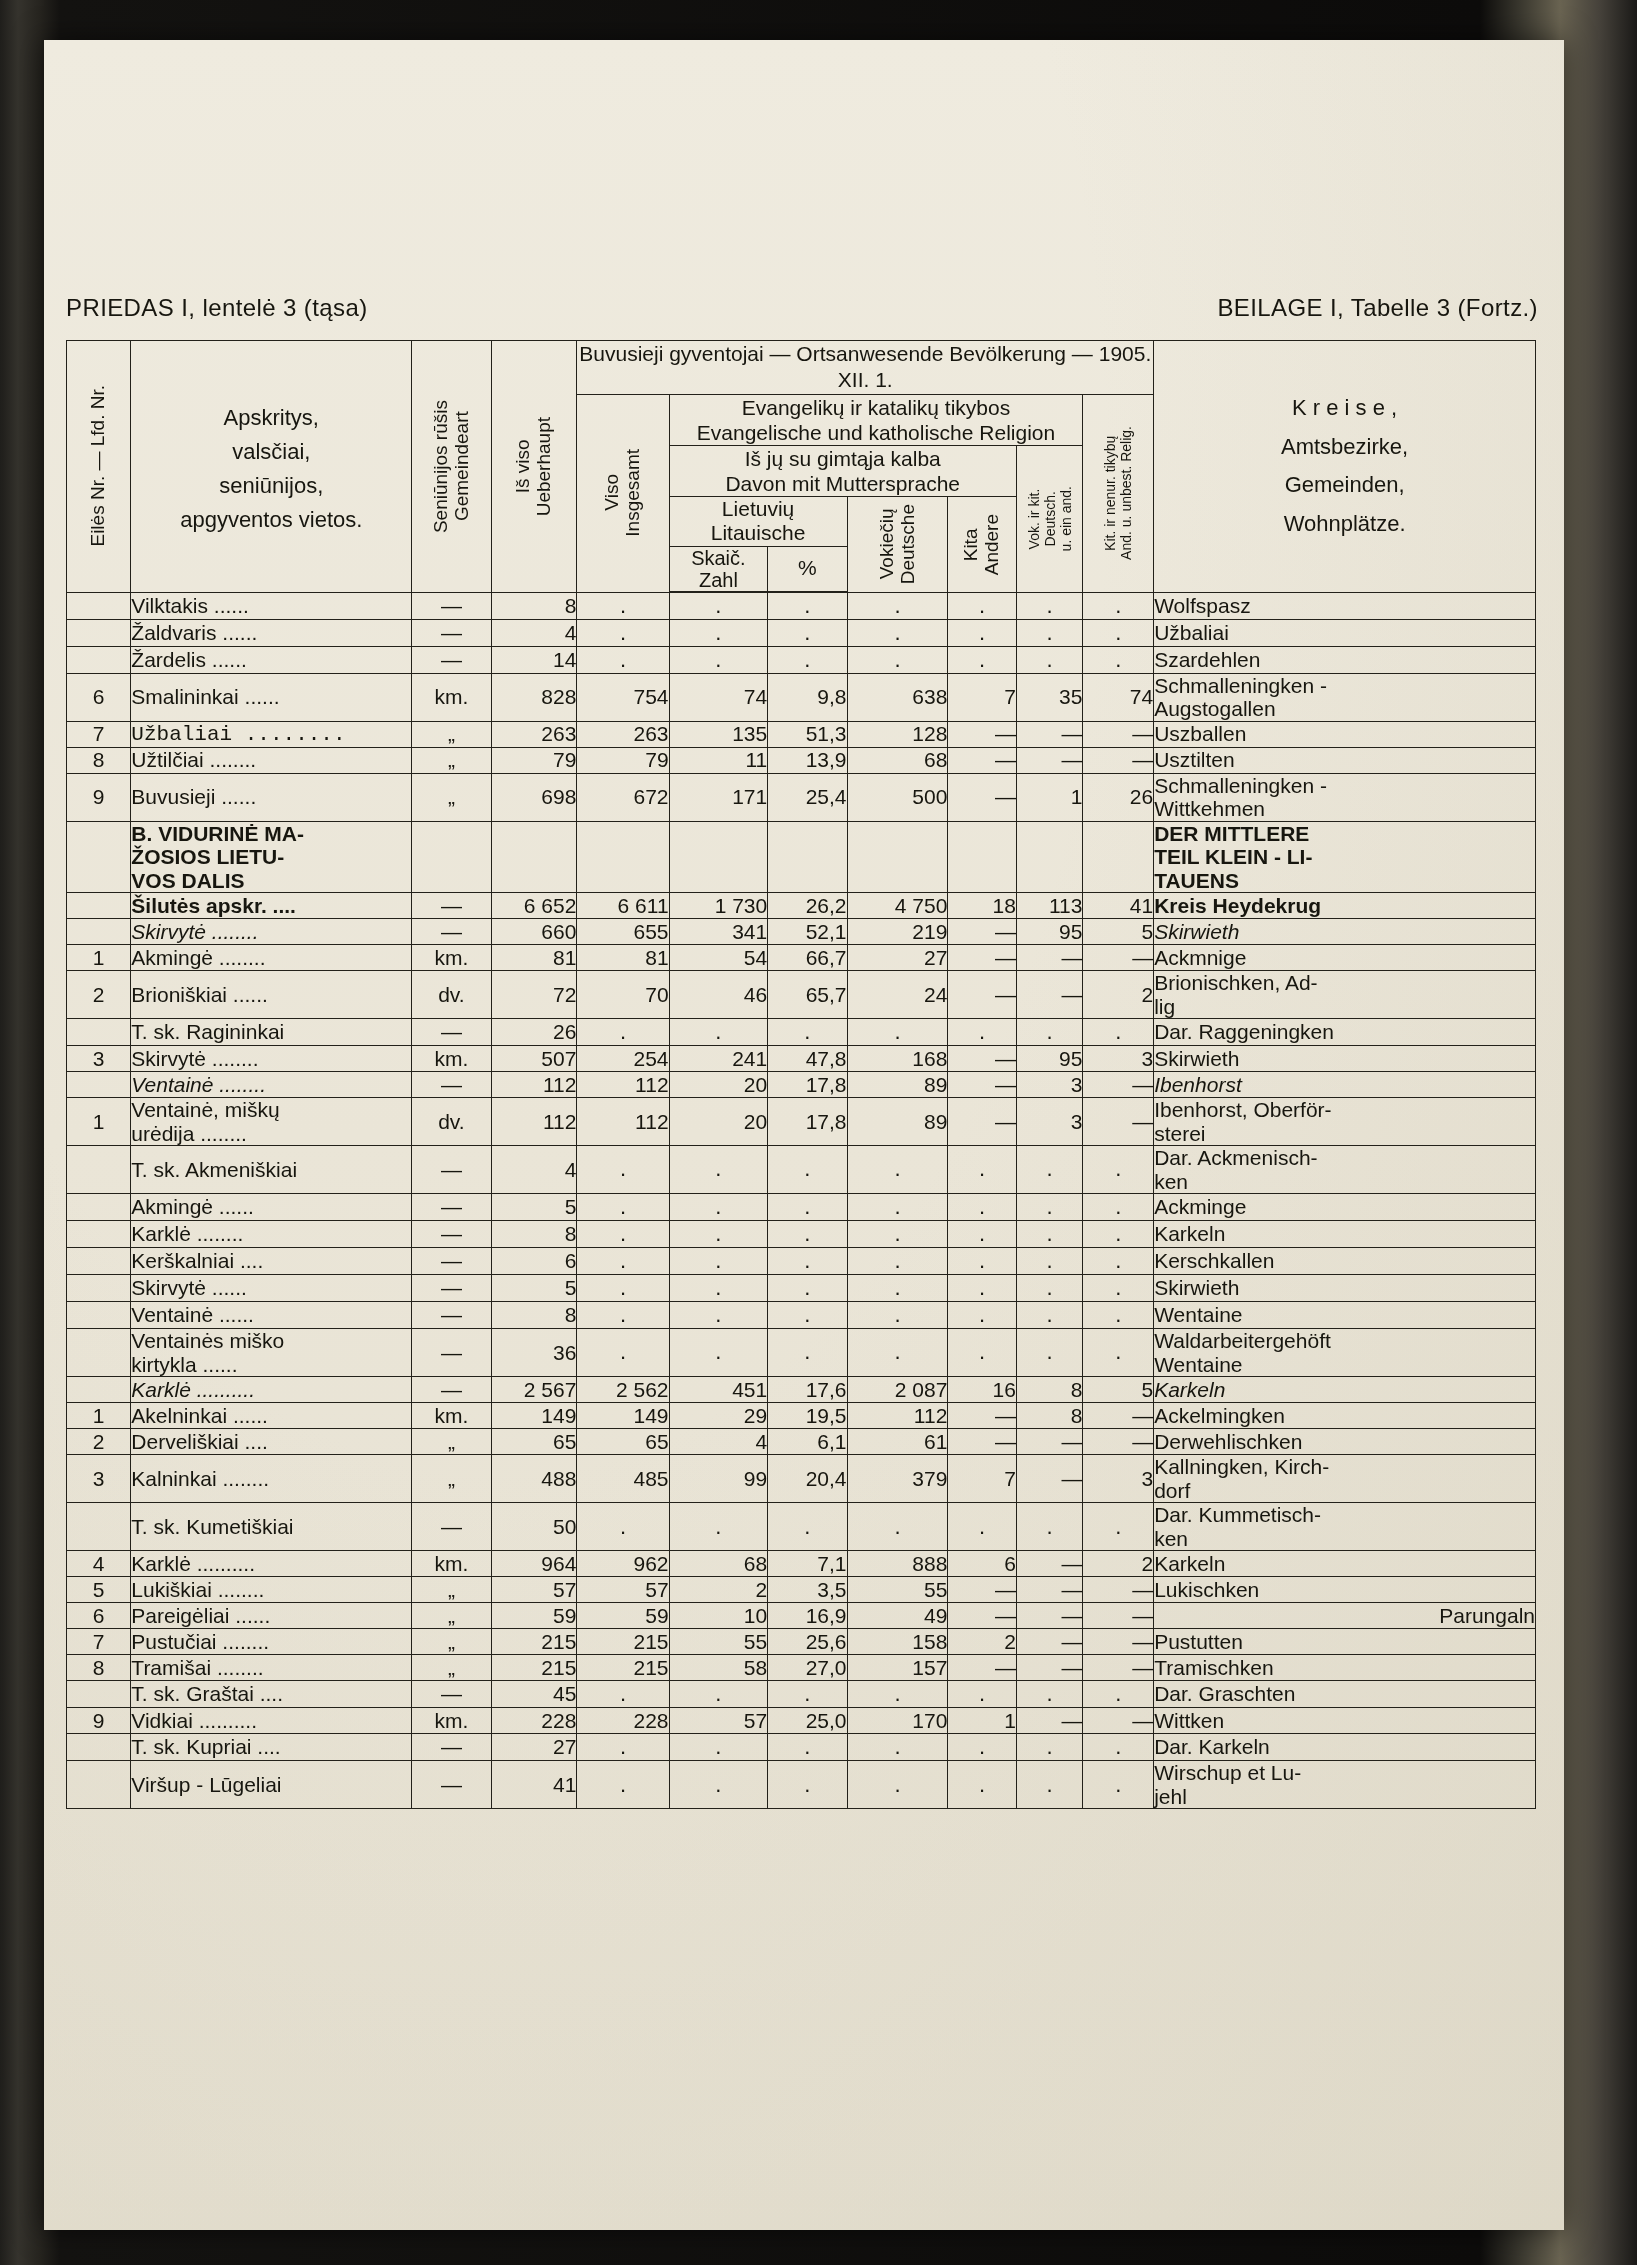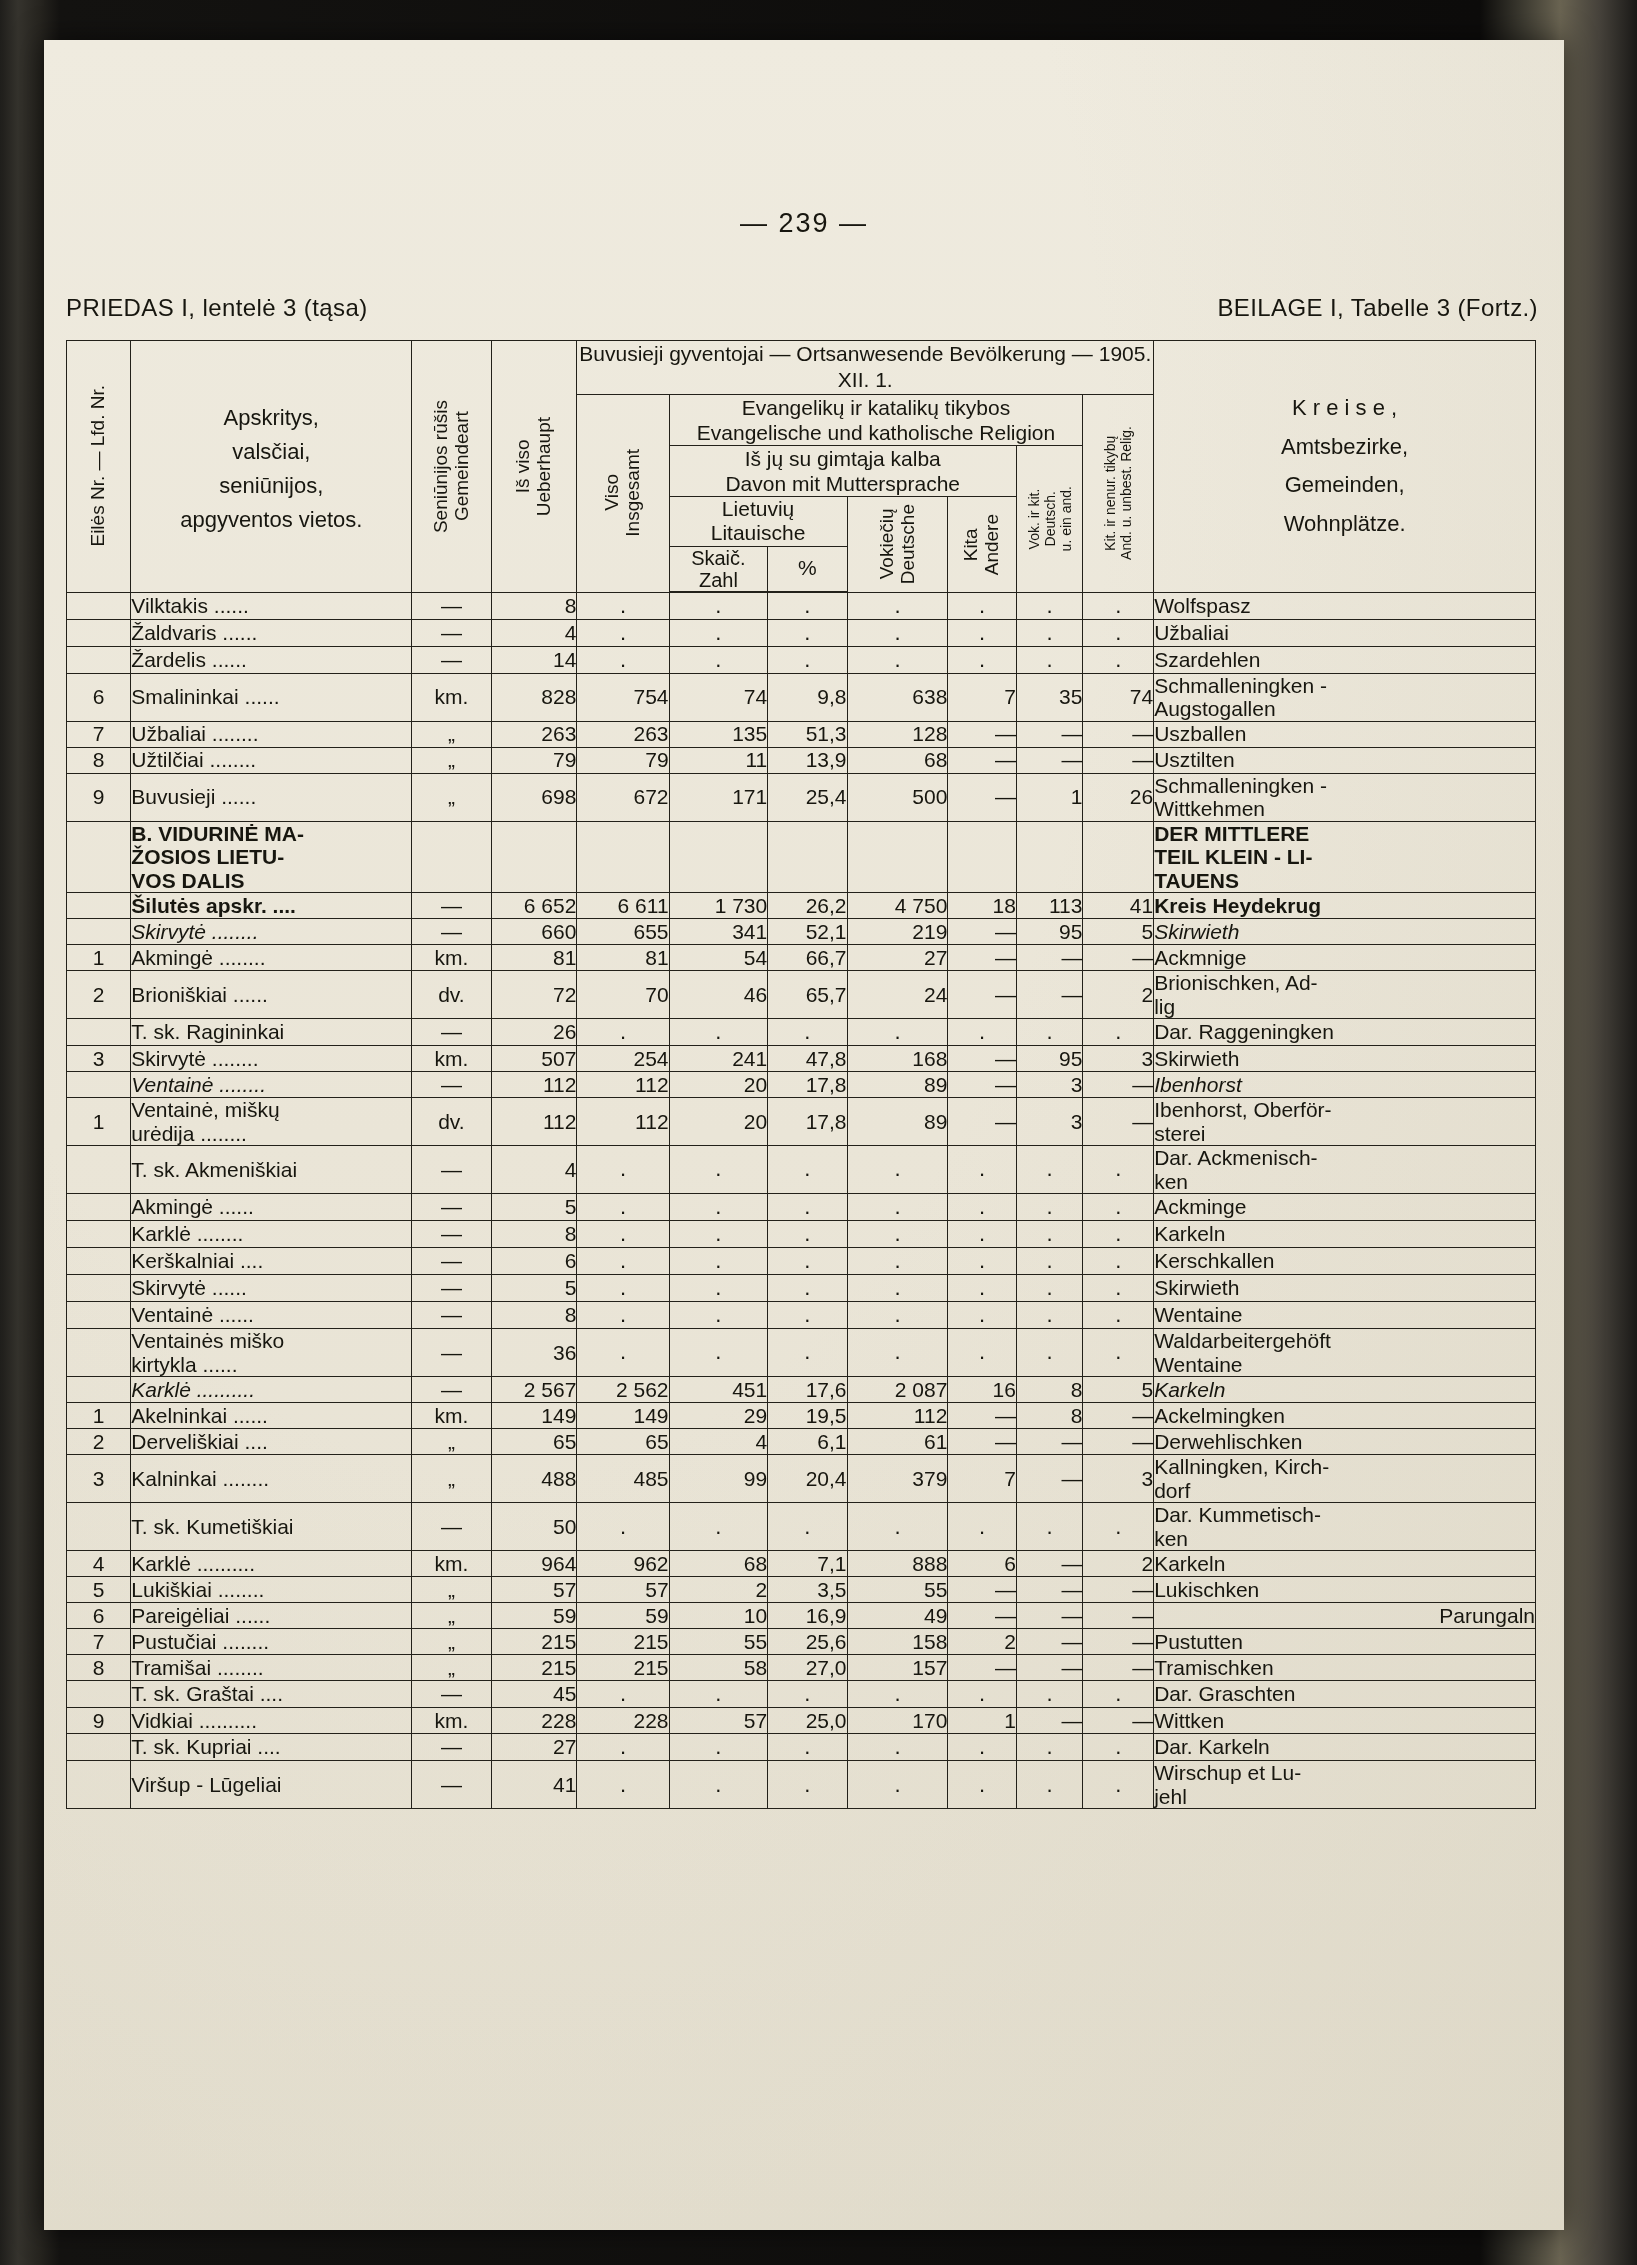--- a/index.html
+++ b/index.html
@@ -77,21 +77,20 @@
   .kr{padding-left:9px;text-align:left;font-size:21px;line-height:1.05;}
   .kr2{padding-left:9px;text-align:left;font-size:20px;line-height:1.05;}
 </style>
 </head>
 <body>
 
 <div id="book">
   <div id="page">
     <div id="paper"></div>
 
-    <div id="pagenum" class="txt">— 239 —</div>
     <div id="head-left" class="txt">PRIEDAS I, lentelė 3 (tąsa)</div>
     <div id="head-right" class="txt">BEILAGE I, Tabelle 3 (Fortz.)</div>
 
     <table class="main">
       <colgroup>
         <col style="width:60px">
         <col style="width:262px">
         <col style="width:74px">
         <col style="width:80px">
         <col style="width:86px">
@@ -238,21 +237,21 @@
             <td class="r" style="line-height: 1.12;">9,8</td>
             <td class="r thick-l" style="line-height: 1.12;">638</td>
             <td class="r" style="line-height: 1.12;">7</td>
             <td class="r" style="line-height: 1.12;">35</td>
             <td class="r thick-r" style="line-height: 1.12;">74</td>
             <td class="kr kr2 thick-r" style="white-space: pre-line; line-height: 1.12;">Schmalleningken  -
 Augstogallen</td>
           </tr>
           <tr class="row">
             <td class="c thick-l">7</td>
-            <td class="l nm" style="white-space: pre-line;">Užbaliai ........</td>
+            <td class="l nm" style="white-space: pre-line; font-family: Liberation Mono, monospace;">Užbaliai ........</td>
             <td class="c">„</td>
             <td class="r thick-l">263</td>
             <td class="r thick-l">263</td>
             <td class="r thick-l">135</td>
             <td class="r">51,3</td>
             <td class="r thick-l">128</td>
             <td class="r">—</td>
             <td class="r">—</td>
             <td class="r thick-r">—</td>
             <td class="kr thick-r" style="white-space: pre-line;">Uszballen</td>

